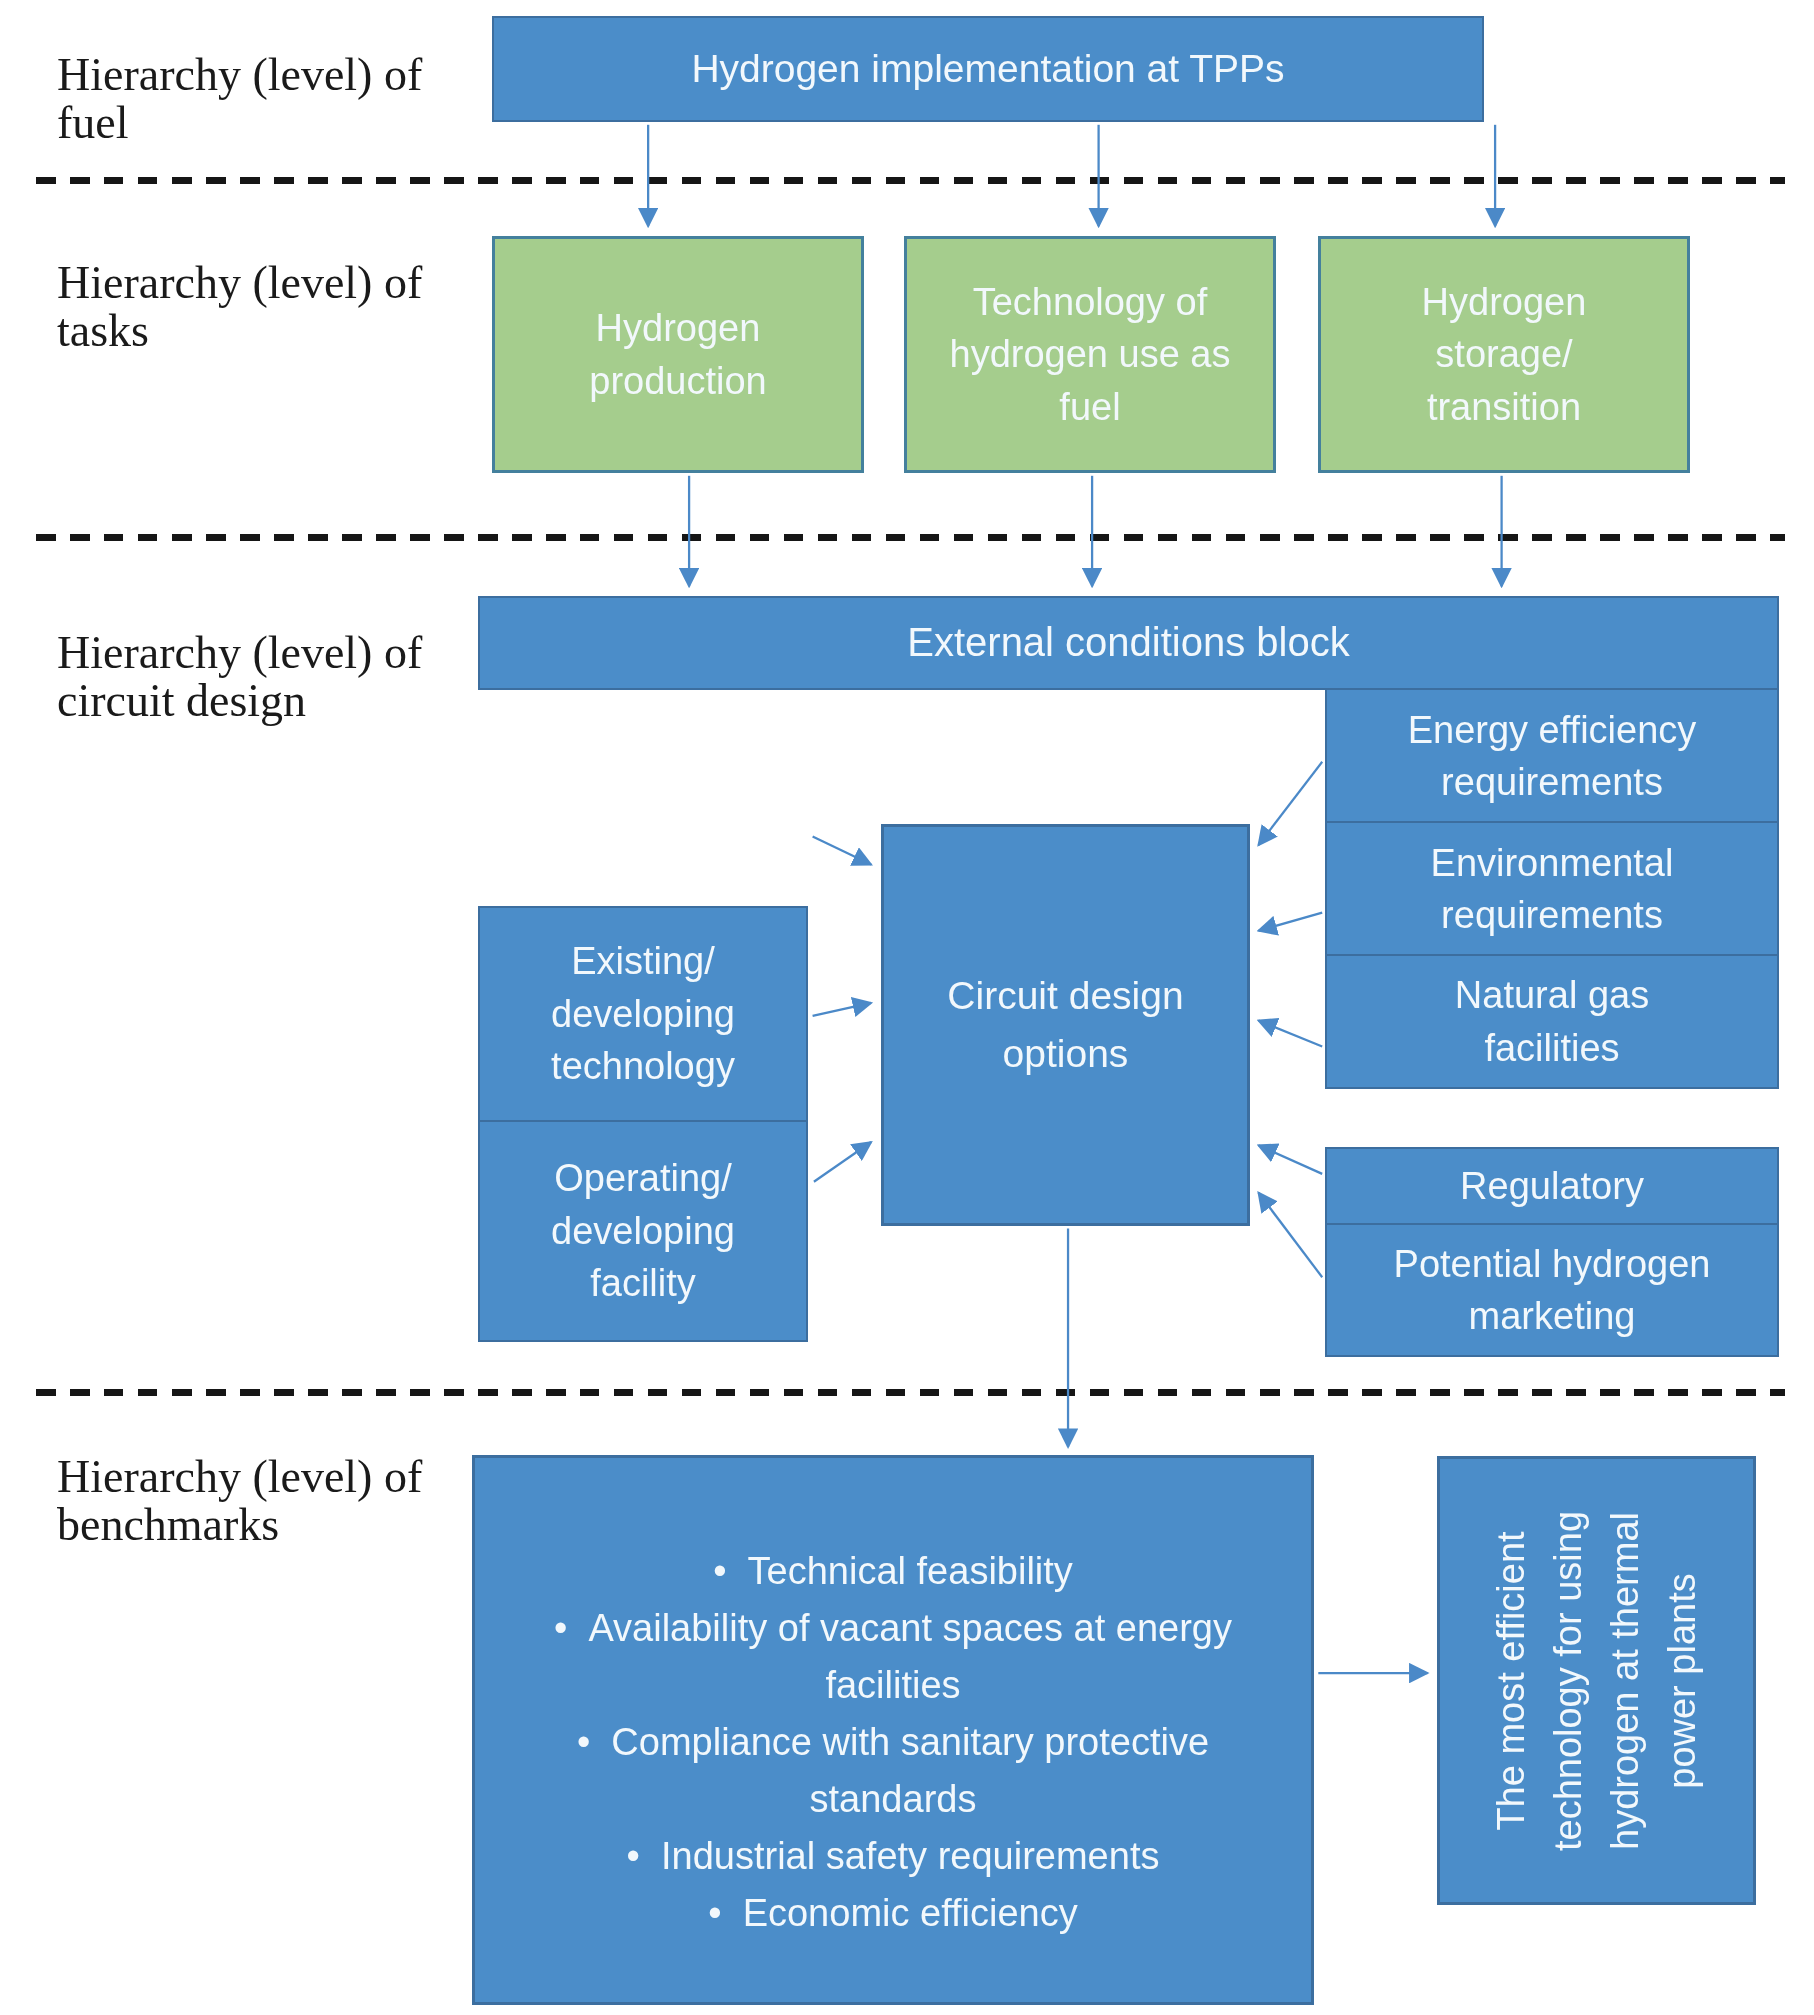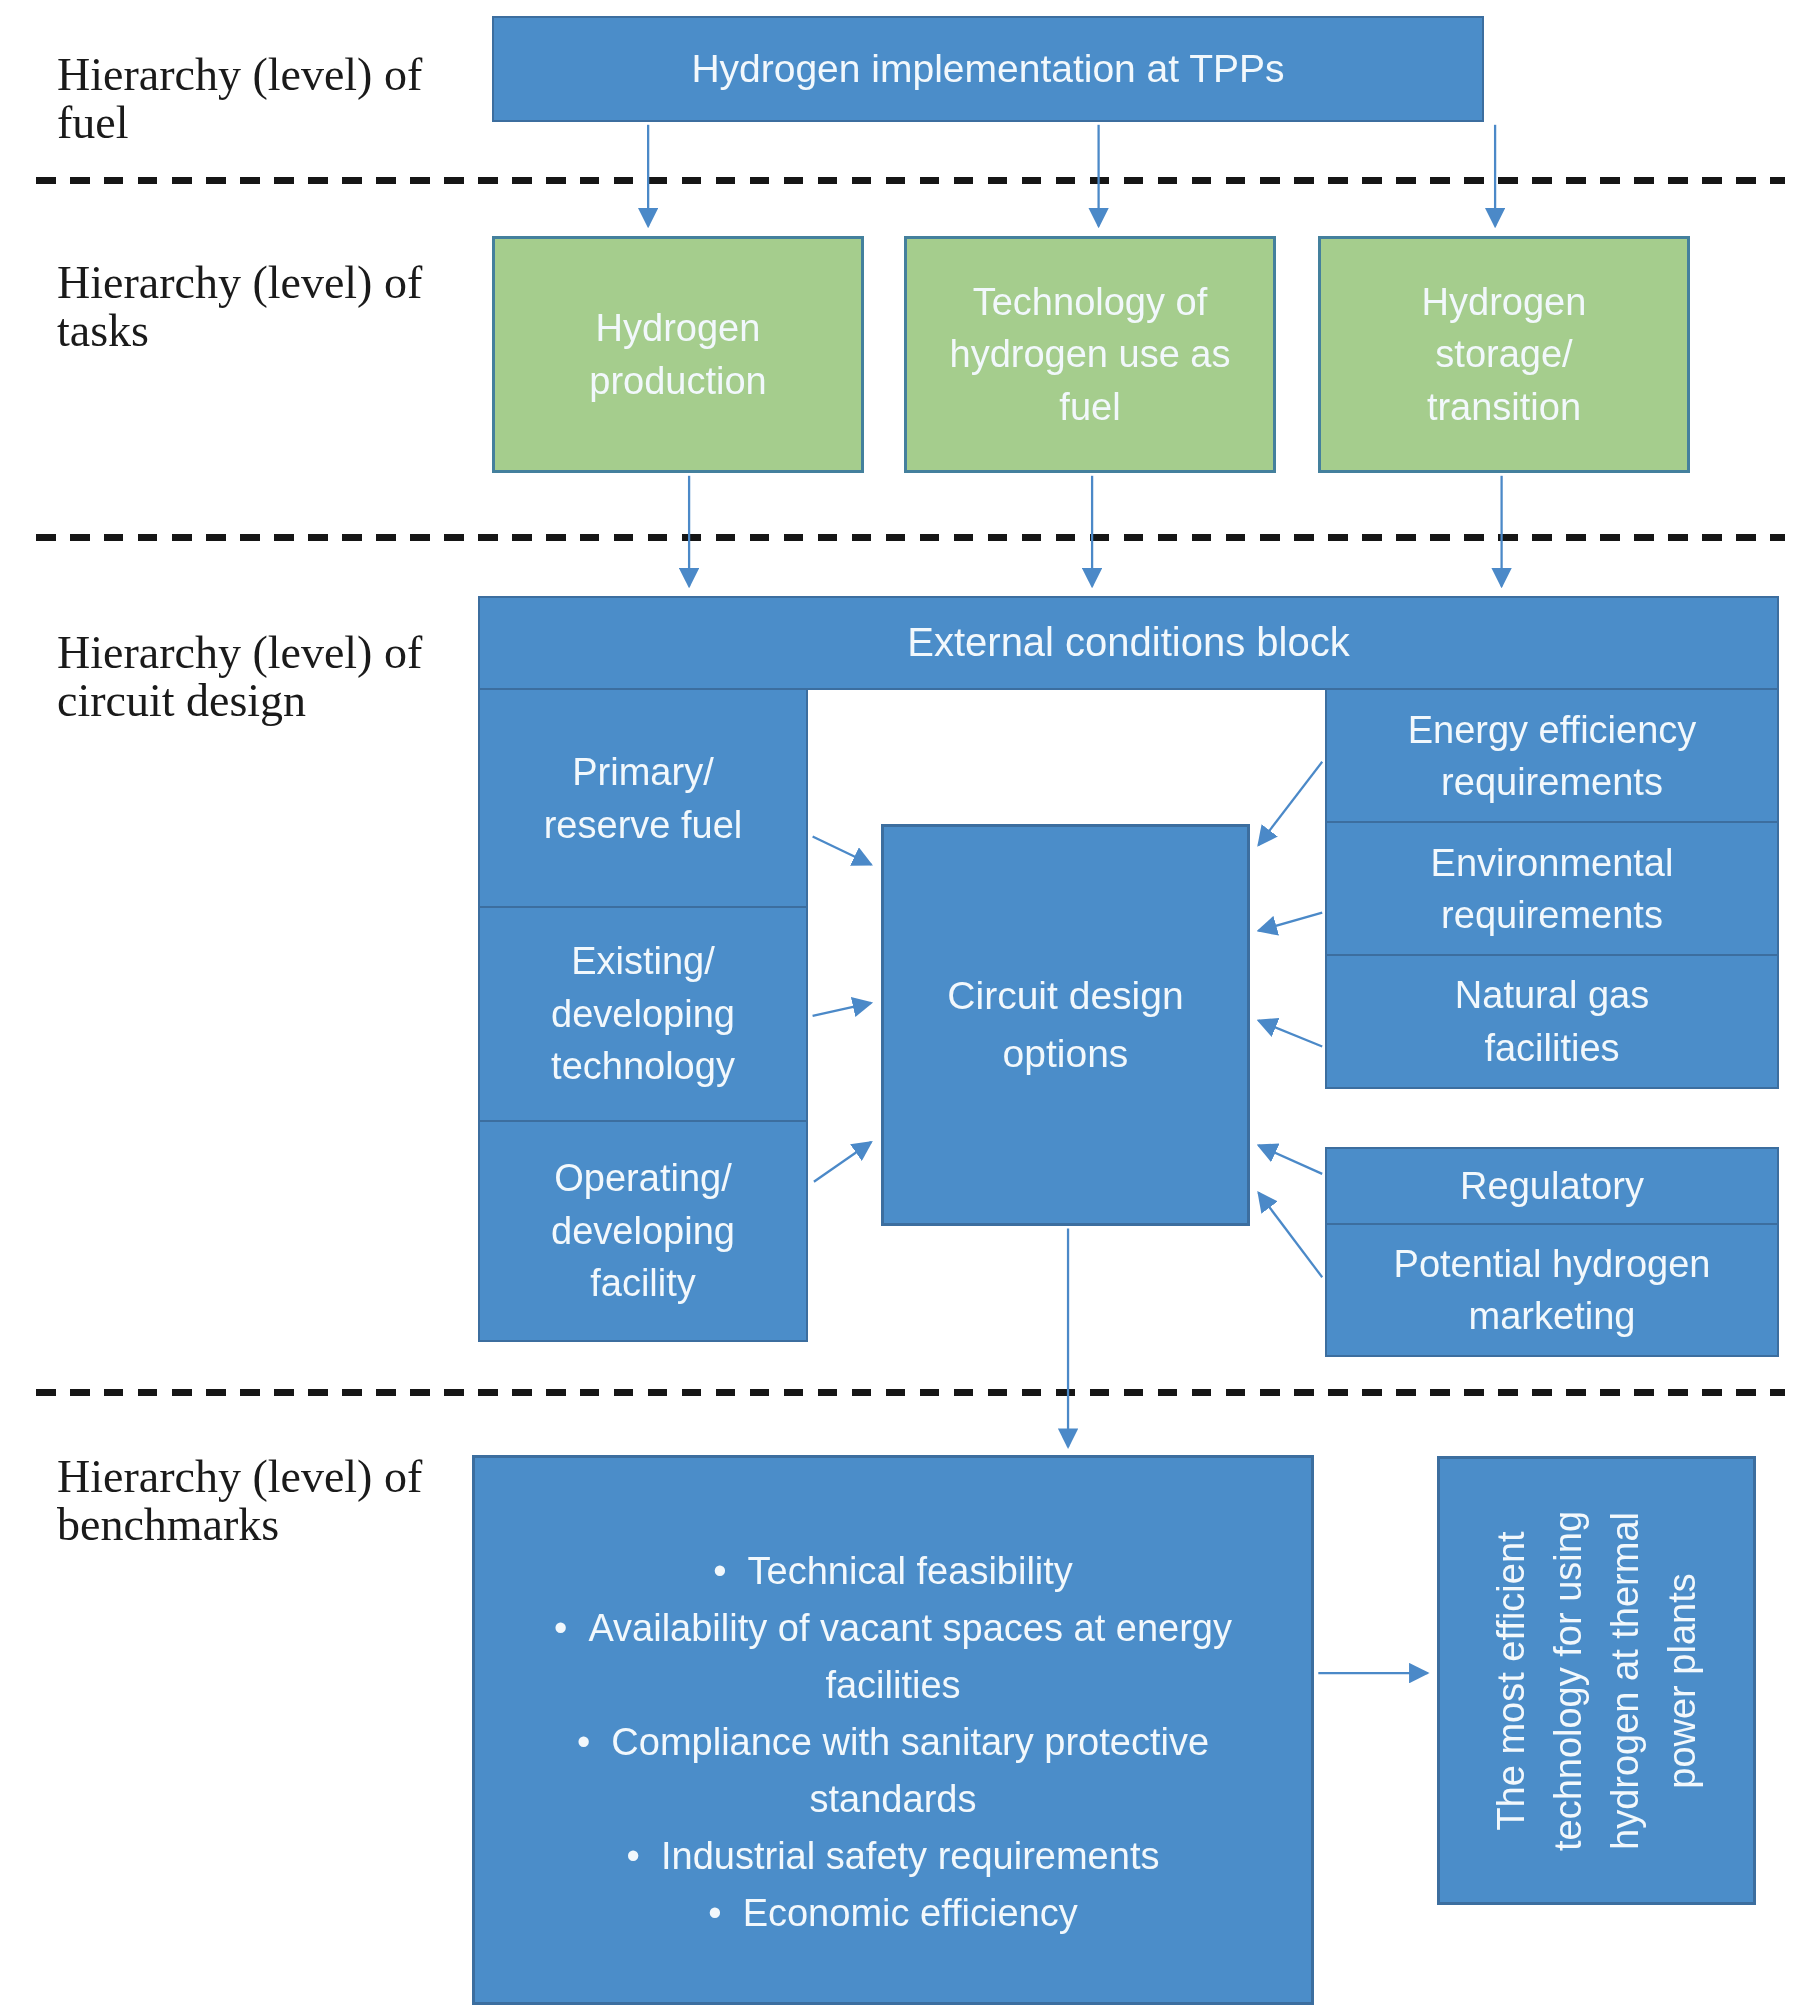--- a/index.html
+++ b/index.html
@@ -130,23 +130,20 @@
     <span>Technology of<br>hydrogen use as<br>fuel</span>
   </div>
   <div class="box green" id="task-box-2">
     <span>Hydrogen<br>storage/<br>transition</span>
   </div>
 
   <div class="box blue" id="external-block">
     <span>External conditions block</span>
   </div>
 
-  <div class="box blue" id="left-box-0">
-    <span>Primary/<br>reserve fuel</span>
-  </div>
   <div class="box blue" id="left-box-1">
     <span>Existing/<br>developing<br>technology</span>
   </div>
   <div class="box blue" id="left-box-2">
     <span>Operating/<br>developing<br>facility</span>
   </div>
 
   <div class="box blue" id="center-box">
     <span>Circuit design<br>options</span>
   </div>

